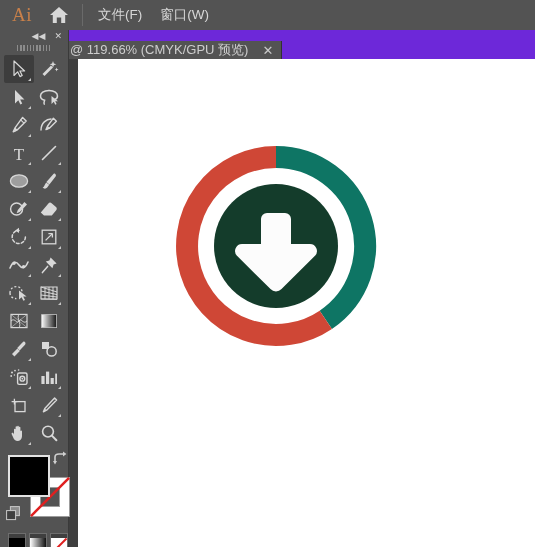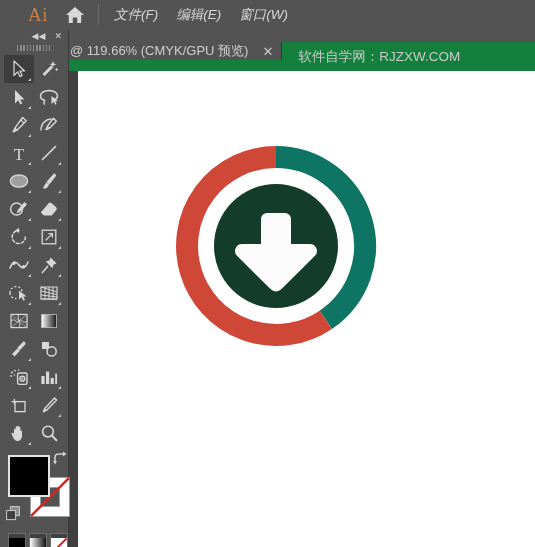--- a/index.html
+++ b/index.html
@@ -23,21 +23,20 @@
 
   
   #menubar {
     position: absolute;
     left: 0; top: 0;
     width: 428px; height: 30px;
     background: #535353;
     display: flex;
     align-items: center;
     box-sizing: border-box;
-    margin-left: 16px;
   }
   #ai-logo {
     width: 44px;
     text-align: center;
     color: #c8804a;
     font-size: 19px;
     letter-spacing: 0.5px;
     font-family: "Liberation Serif", "DejaVu Serif", serif;
   }
   #home-btn {
@@ -52,33 +51,31 @@
     height: 22px;
     background: #6a6a6a;
     margin: 0 6px 0 8px;
   }
   .menu-item {
     color: #d6d6d6;
     font-size: 13.5px;
     padding: 0 9px;
     white-space: nowrap;
     line-height: 30px;
-    font-style: italic;
   }
 
   
   #tabbar {
     position: absolute;
     left: 60px; top: 30px;
     width: 475px; height: 29px;
-    background: #15803d;
-    display: flex;
-    align-items: flex-start;
-    box-sizing: border-box;
-    margin-top: 12px;
+    background: #6d28d9;
+    display: flex;
+    align-items: flex-end;
+    box-sizing: border-box;
   }
   #doc-tab {
     background: #535353;
     display: flex;
     align-items: center;
     padding: 0 8px 0 10px;
     max-width: 275px;
     box-sizing: border-box;
     border-right: 1px solid #323232;
   }
@@ -267,21 +264,20 @@
 
   <div id="menubar">
     <div id="ai-logo">Ai</div>
     <div id="home-btn">
       <svg class="home-glyph" width="20" height="18" viewBox="0 0 20 18">
         <path d="M10 1 L19 9 L16.2 9 L16.2 17 L12.2 17 L12.2 11.4 L7.8 11.4 L7.8 17 L3.8 17 L3.8 9 L1 9 Z" fill="#d8d8d8"></path>
       </svg>
     </div>
     <div id="menu-sep"></div>
     <div class="menu-item">文件(F)</div>
-    <div class="menu-item">编辑(E)</div>
     <div class="menu-item">窗口(W)</div>
 
   </div>
 
   <div id="canvas-scroll">
     <div id="canvas-white">
 
       <svg id="artwork" viewBox="0 0 210 210">
 
         <path fill="none" stroke="#0E7564" stroke-width="22" d="M 105 16 A 89 89 0 0 1 154.8 178.8"></path>
@@ -306,21 +302,20 @@
       </svg>
 
     </div>
   </div>
 
   <div id="tabbar">
     <div id="doc-tab">
       <span id="doc-tab-title">@ 119.66% (CMYK/GPU 预览)</span>
       <span id="doc-tab-close">✕</span>
     </div>
-    <div id="watermark">软件自学网：RJZXW.COM</div>
   </div>
 
   <div id="toolpanel">
 
     <div id="tool-header">
       <span class="tool-hdr-btn">◀◀</span>
       <span class="tool-hdr-btn">✕</span>
     </div>
     <div id="tool-grip">
       <div class="grip-dots"></div>

